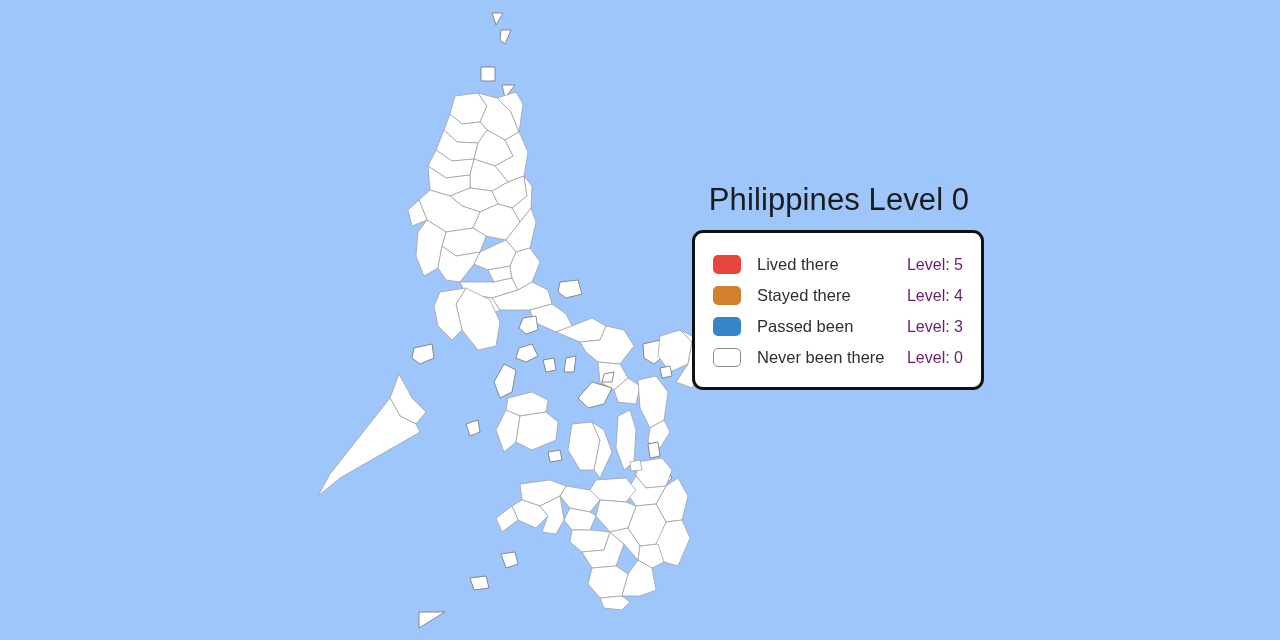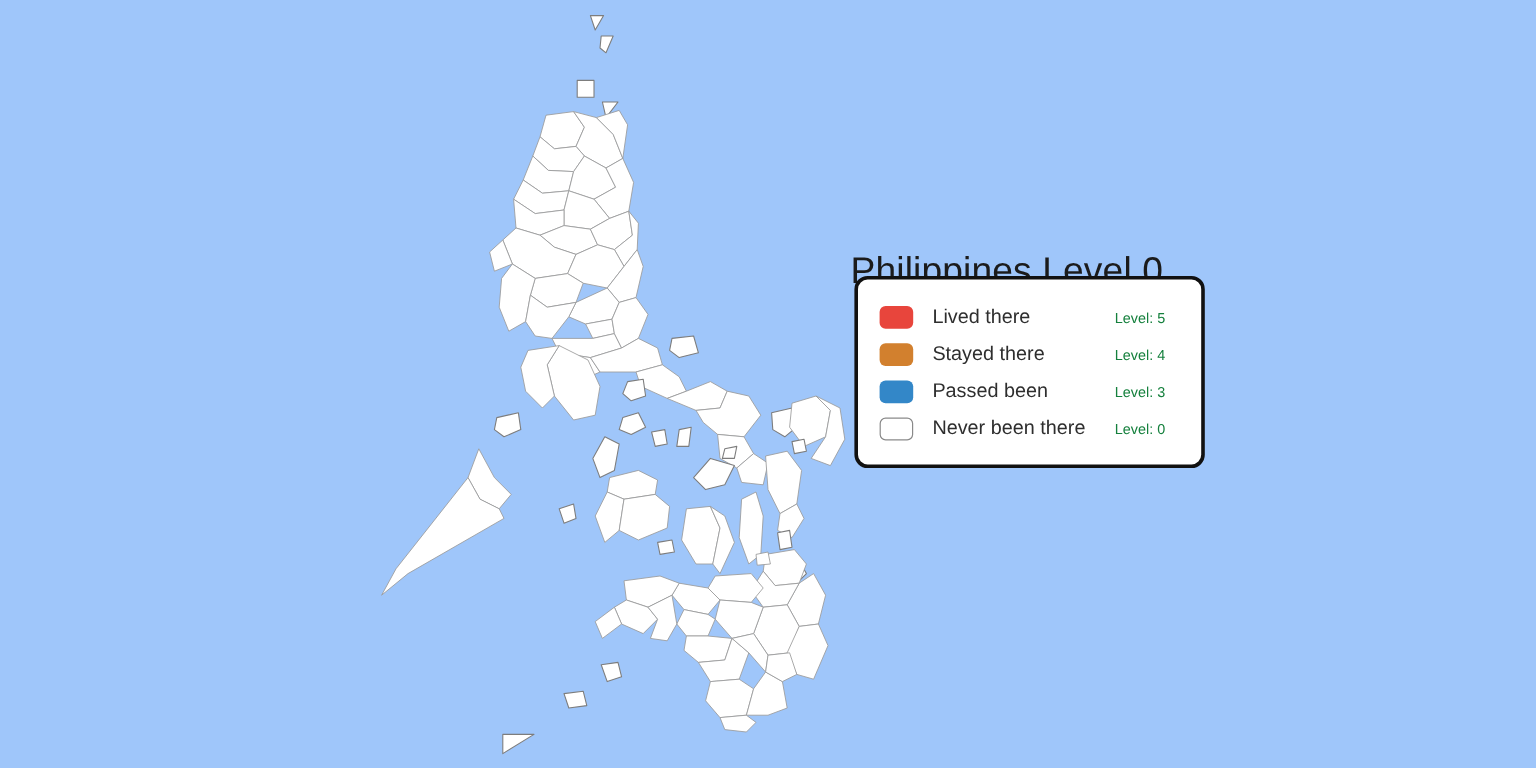--- a/index.html
+++ b/index.html
@@ -48,25 +48,24 @@
     left: 693px;
     top: 180px;
     width: 292px;
     text-align: center;
     font-size: 31px;
     line-height: 40px;
     color: #1b1b1b;
     font-weight: 400;
     letter-spacing: 0.1px;
     white-space: nowrap;
-    margin-top: 26px;
   }
   #legend {
     position: absolute;
-    left: 712px;
+    left: 692px;
     top: 230px;
     width: 292px;
     box-sizing: border-box;
     background: #ffffff;
     border: 3px solid #111111;
     border-radius: 11px;
     padding: 16px 18px 14px 18px;
   }
   .legend-row {
     display: flex;
@@ -84,25 +83,25 @@
     border: 1px solid #8a8a8a;
   }
   .legend-label {
     margin-left: 16px;
     font-size: 16.5px;
     color: #2e2e2e;
     white-space: nowrap;
     flex: 1 1 auto;
   }
   .legend-level {
-    font-size: 12px;
-    color: #15803d;
+    font-size: 16px;
+    color: #701a75;
     white-space: nowrap;
     flex: 0 0 auto;
-    text-align: center;
+    text-align: right;
     min-width: 66px;
   }
 </style>
 </head>
 <body>
 
 <div id="app">
 
   <div id="map-layer">
     <svg id="map-svg" viewBox="0 0 1280 640" xmlns="http://www.w3.org/2000/svg">

